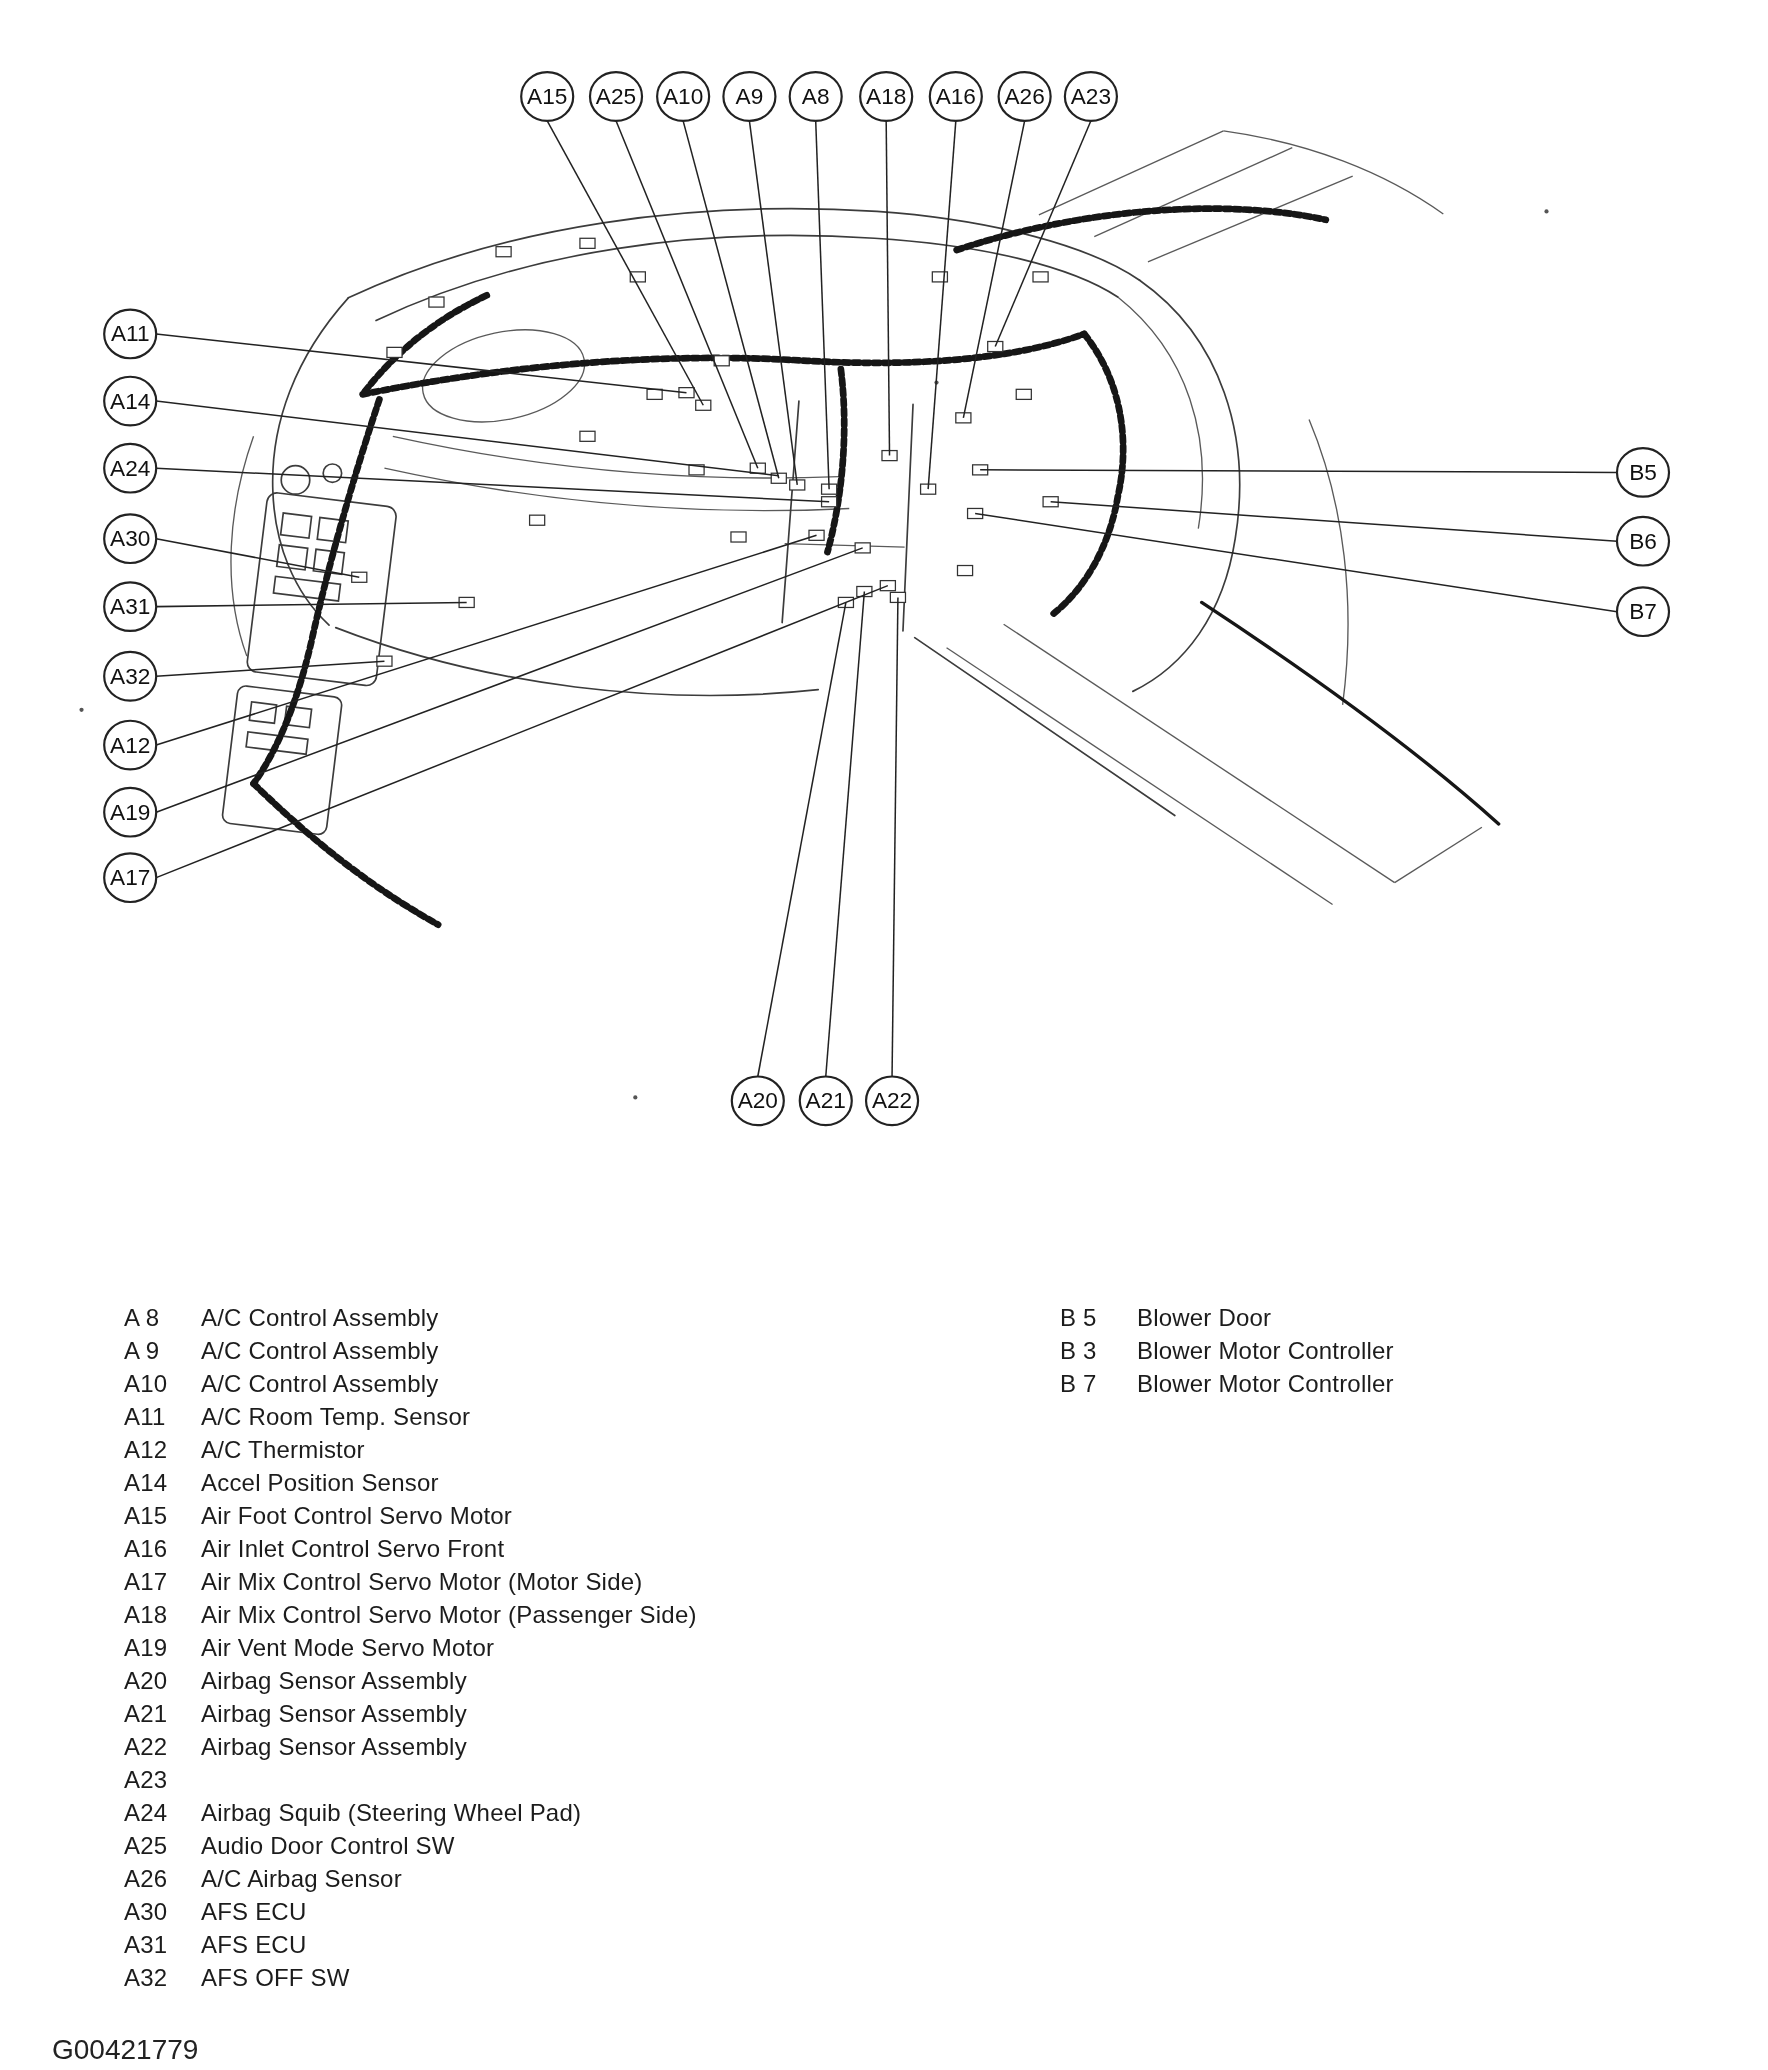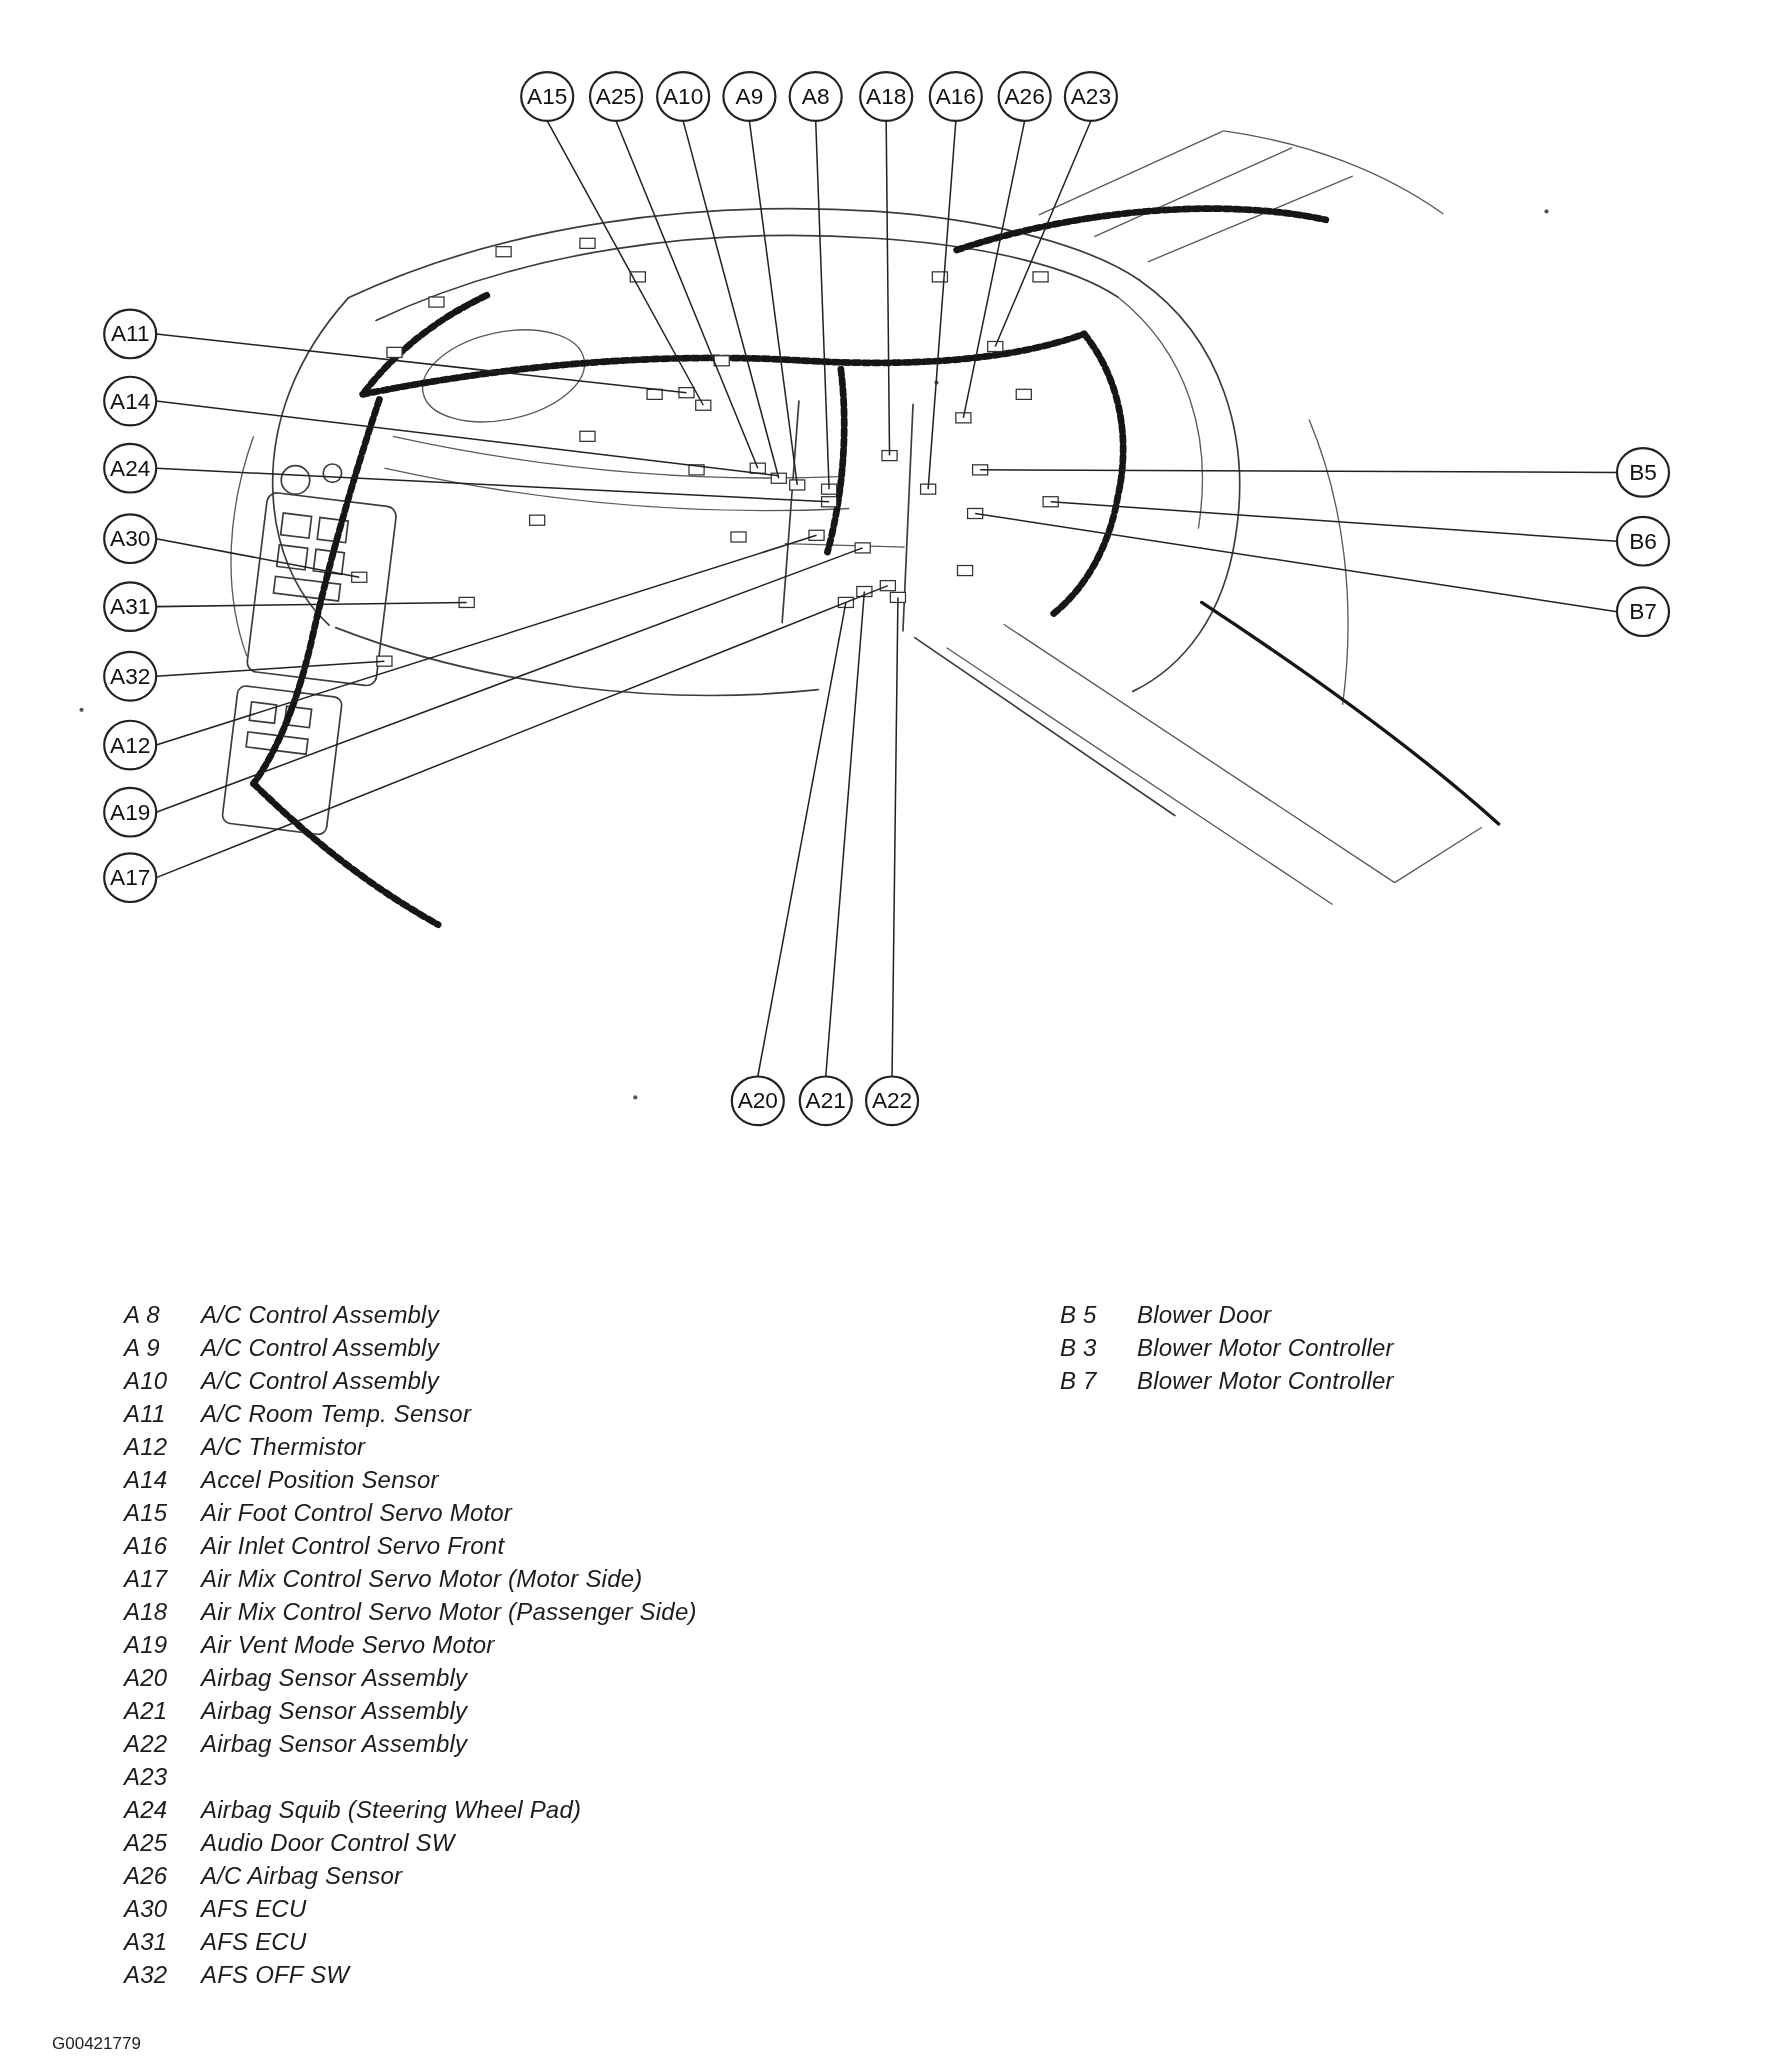--- a/index.html
+++ b/index.html
@@ -18,24 +18,24 @@
   .callout-circle{fill:#fff;stroke:#222;stroke-width:2.6;}
   .callout-text{font-family:"Liberation Sans",sans-serif;font-size:27px;text-anchor:middle;fill:#111;}
   .conn{fill:#fff;stroke:#333;stroke-width:1.5;}
   .boxart{fill:none;stroke:#3c3c3c;stroke-width:2;}
   .dot{fill:#555;stroke:none;}
 
   
   .legend{position:absolute;}
   .legend-left{left:124px;top:1301px;}
   .legend-right{left:1060px;top:1301px;}
-  .legend-row{display:flex;height:33px;align-items:flex-start;font-size:24px;letter-spacing:0.2px;font-style:italic;}
+  .legend-row{display:flex;height:33px;align-items:center;font-size:24px;letter-spacing:0.2px;}
   .code{width:77px;white-space:pre;flex:0 0 auto;}
   .label{white-space:pre;}
-  .doc-footer{position:absolute;left:52px;top:2034px;font-size:17px;color:#222;}
+  .doc-footer{position:absolute;left:52px;top:2034px;font-size:28px;color:#222;}
 </style>
 </head>
 <body>
 
 <svg class="diagram-svg" width="1769" height="1225" viewBox="0 0 2108 1460" xmlns="http://www.w3.org/2000/svg">
 
   <defs>
     <rect id="conn" x="-9" y="-6" width="18" height="12" class="conn"></rect>
   </defs>
 

